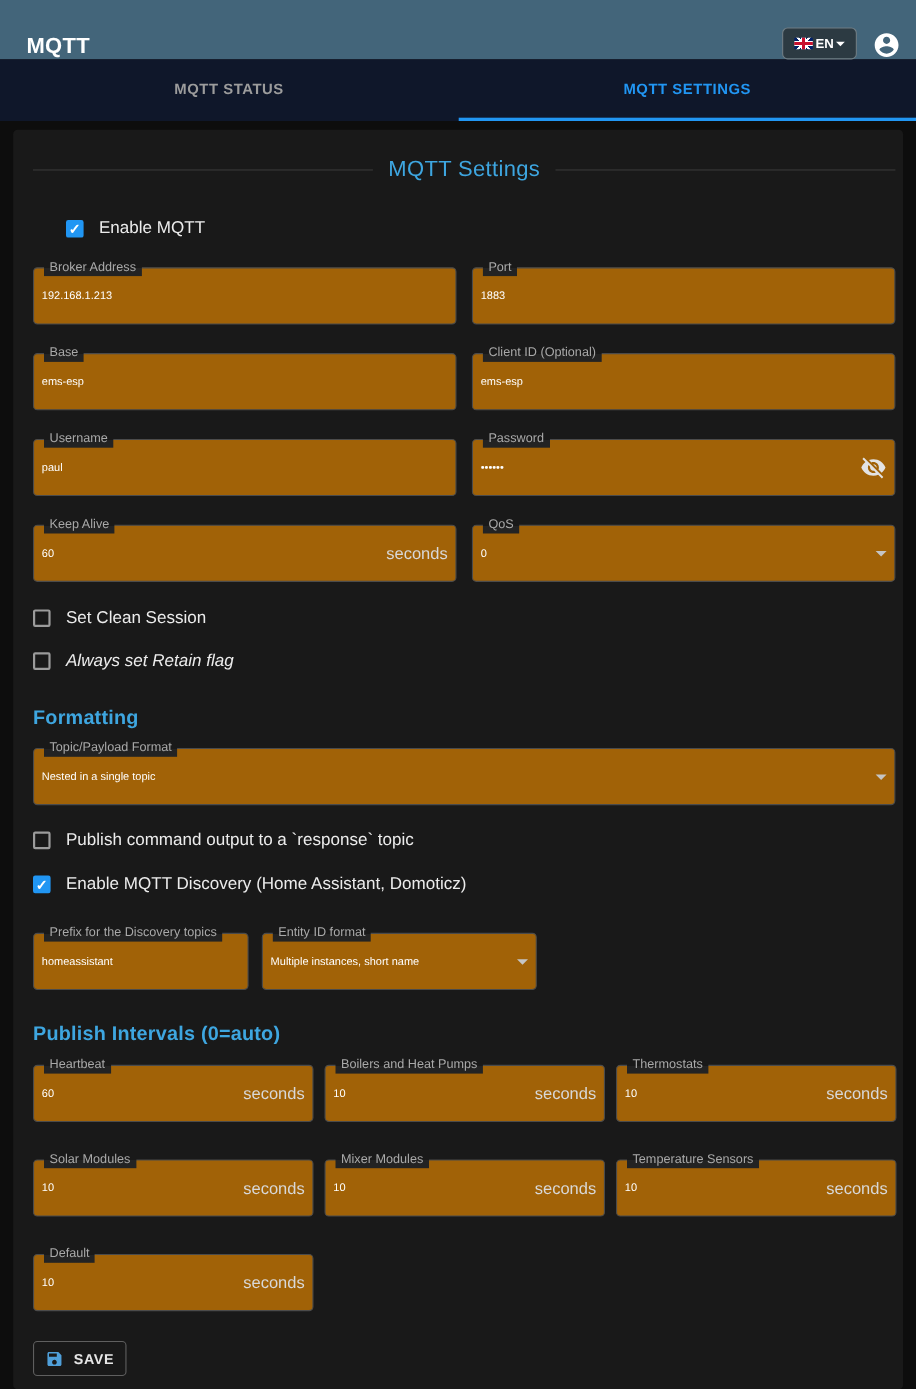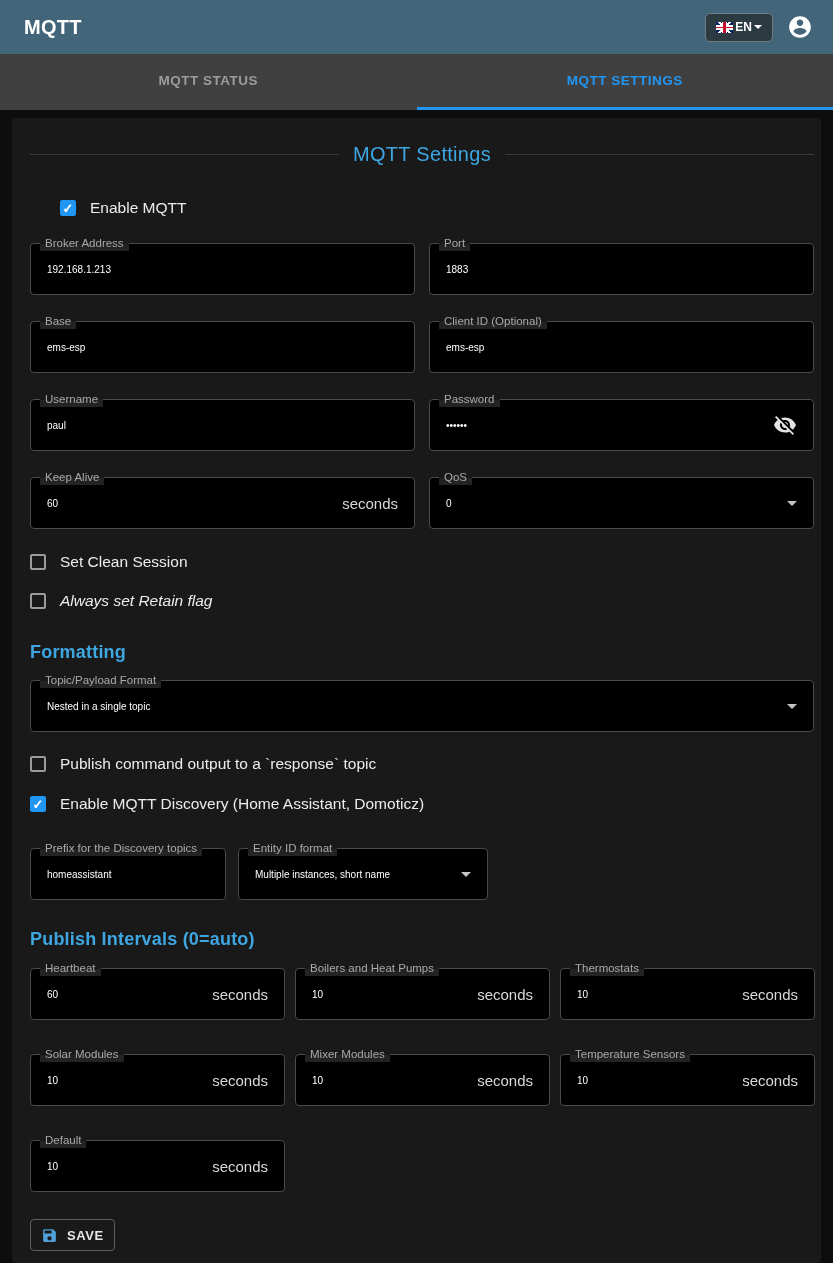--- a/index.html
+++ b/index.html
@@ -7,22 +7,22 @@
   body {
     width:833px; height:1263px; overflow:hidden;
     background:#0d0d0d;
     font-family:"Liberation Sans", sans-serif;
     color:#fff;
   }
 
   
   .appbar {
     height:54px; background:#43657a;
-    display:flex; align-items:center;
-    padding:0 20px 0 24px;
+    display:flex; align-items:flex-end;
+    padding:0 14px 0 24px;
   }
   .appbar-title { flex:1; margin:0; font-size:20px; font-weight:700; letter-spacing:.3px; color:#fff; }
   .lang-btn {
     display:flex; align-items:center; gap:2px;
     height:29px; padding:0 10px;
     background:#2c3a42; border:1px solid #6f7d84; border-radius:5px;
     color:#fff; font-size:12px; font-weight:700; font-family:inherit;
     cursor:pointer;
   }
   .flag {
@@ -38,21 +38,21 @@
   }
   .caret-sm {
     width:0; height:0;
     border-left:4px solid transparent; border-right:4px solid transparent;
     border-top:4px solid #fff;
   }
   .avatar { margin-left:14px; width:26px; height:26px; cursor:pointer; }
   .avatar svg { width:26px; height:26px; fill:#fff; }
 
   
-  .tabbar { height:56px; background:#404040; display:flex; }
+  .tabbar { height:56px; background:#0f172a; display:flex; }
   .tab {
     flex:1; display:flex; align-items:center; justify-content:center;
     font-size:13.5px; font-weight:600; letter-spacing:.5px;
     color:#9c9c9c; cursor:pointer; text-transform:uppercase;
     border-bottom:3px solid transparent;
   }
   .tab.active { color:#2196f3; border-bottom-color:#2196f3; }
 
   
   .card {
@@ -77,22 +77,22 @@
     border:2px solid #9b9b9b; border-radius:2px;
     display:flex; align-items:center; justify-content:center;
   }
   .checkbox.checked { background:#2196f3; border-color:#2196f3; }
   .checkbox.checked::after { content:"✓"; color:#fff; font-size:13px; font-weight:700; line-height:1; }
   .check-label { font-size:15.5px; color:#ececec; }
 
   
   .field {
     position:relative; height:52px;
-    border:1px solid #4b4b4b; border-radius:4px; background:#000000;
-    display:flex; align-items:center; padding:0 16px;
+    border:1px solid #4b4b4b; border-radius:4px; background:#a16207;
+    display:flex; align-items:center; padding:0 7px;
     cursor:text;
   }
   .field.select { cursor:pointer; }
   .field-label {
     position:absolute; top:-8px; left:9px;
     font-size:11.5px; line-height:15px; color:#a9a9a9;
     background:linear-gradient(180deg, #191919 53%, #232323 53%);
     padding:0 5px; white-space:nowrap;
   }
   .field-value { flex:1; font-size:10px; color:#fff; white-space:nowrap; overflow:hidden; }

